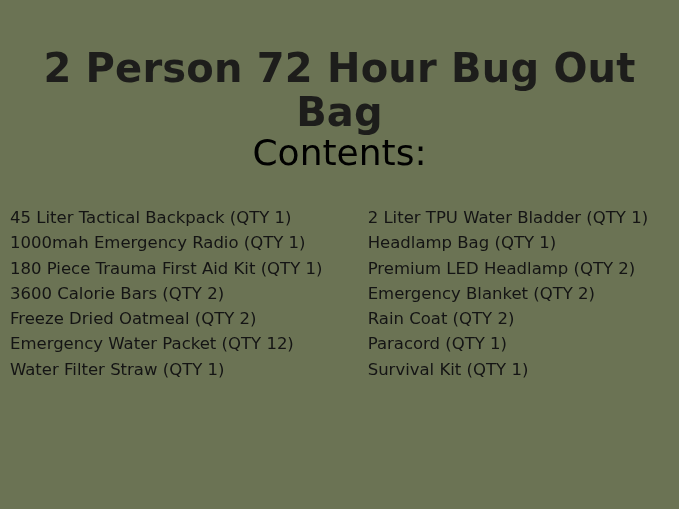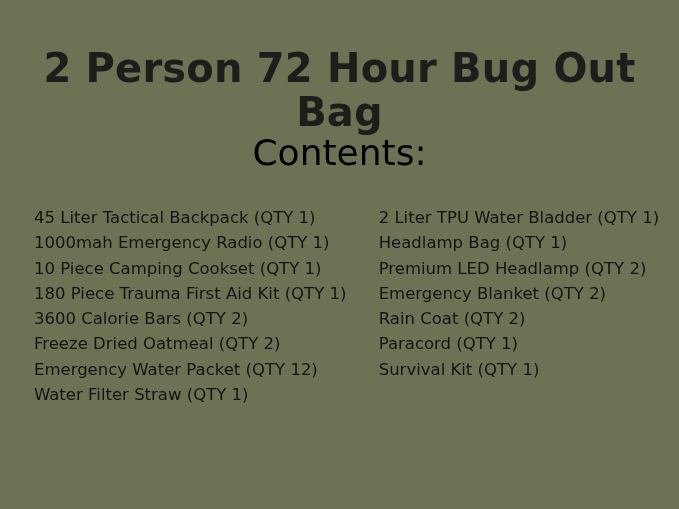--- a/index.html
+++ b/index.html
@@ -51,21 +51,20 @@
     display: flex;
     flex-direction: row;
     box-sizing: border-box;
     padding: 0 8px 0 10px;
   }
   .col {
     box-sizing: border-box;
   }
   .col-left {
     width: 362px;
-    margin-left: 24px;
   }
   .col-right {
     width: 307px;
   }
   .item {
     font-family: "DejaVu Sans", sans-serif;
     font-size: 16.5px;
     color: #141414;
     line-height: 25.3px;
     white-space: nowrap;
@@ -78,21 +77,20 @@
 
   <div class="title">2 Person 72 Hour Bug Out Bag</div>
 
   <div class="subtitle">Contents:</div>
 
   <div class="columns">
 
     <div class="col col-left">
       <div class="item">45 Liter Tactical Backpack (QTY 1)</div>
       <div class="item">1000mah Emergency Radio (QTY 1)</div>
-      <div class="item">10 Piece Camping Cookset (QTY 1)</div>
       <div class="item">180 Piece Trauma First Aid Kit (QTY 1)</div>
       <div class="item">3600 Calorie Bars (QTY 2)</div>
       <div class="item">Freeze Dried Oatmeal (QTY 2)</div>
       <div class="item">Emergency Water Packet (QTY 12)</div>
       <div class="item">Water Filter Straw (QTY 1)</div>
     </div>
 
     <div class="col col-right">
       <div class="item">2 Liter TPU Water Bladder (QTY 1)</div>
       <div class="item">Headlamp Bag (QTY 1)</div>

